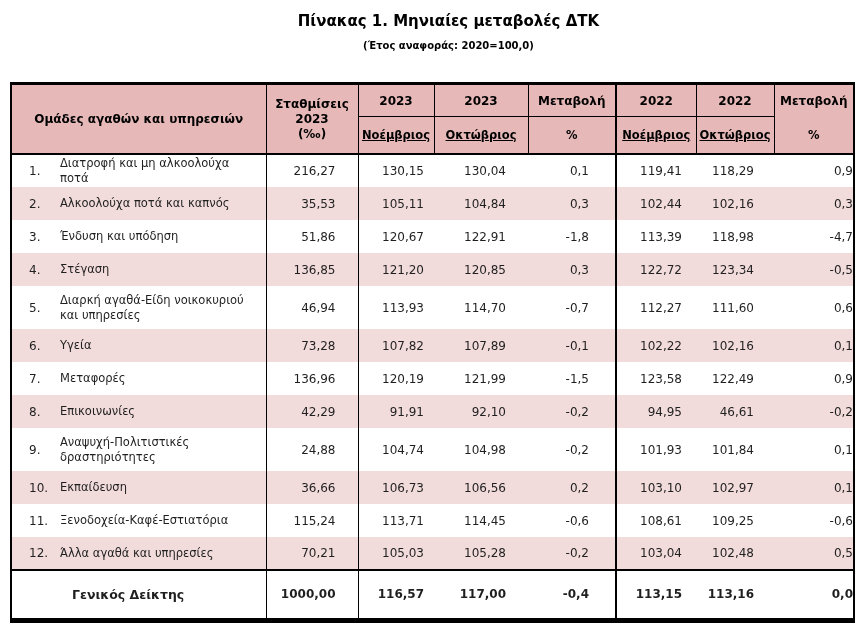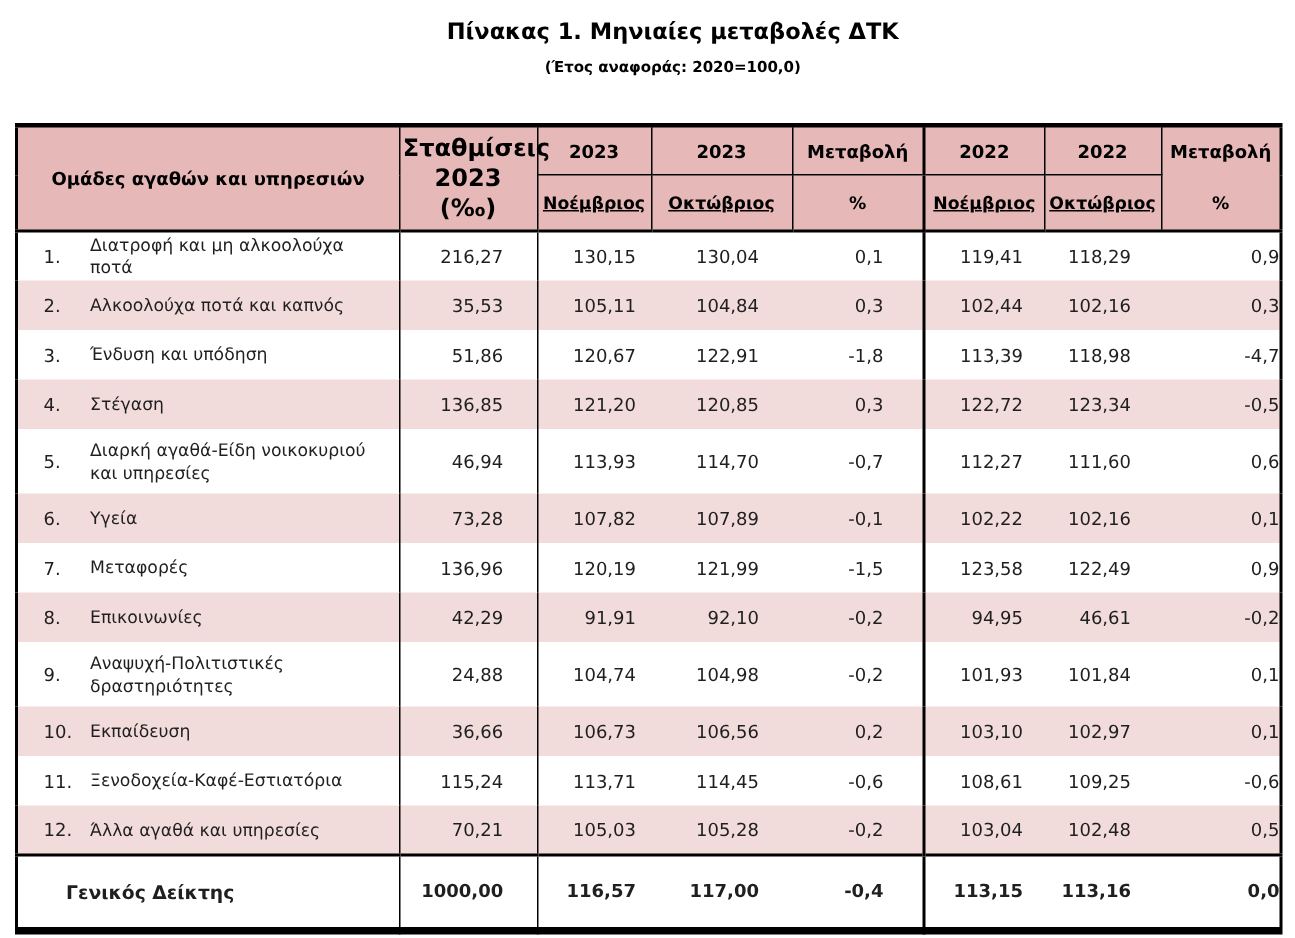--- a/index.html
+++ b/index.html
@@ -30,21 +30,21 @@
   col.c1{width:255px;} col.c2{width:92px;} col.c3{width:76px;} col.c4{width:94px;}
   col.c5{width:88px;}  col.c6{width:80px;} col.c7{width:78px;} col.c8{width:80px;}
 
   thead th{
     background:var(--header-bg);
     font-weight:bold;color:#000;text-align:center;vertical-align:middle;
     padding:0 2px;
   }
   tr.h1{height:32px;} tr.h2{height:36px;}
   thead th.groups{font-size:12px;}
-  thead th.weights{font-size:16px;white-space:pre-line;line-height:1.25;}
+  thead th.weights{font-size:12px;white-space:pre-line;line-height:1.25;}
   thead tr.h2 th{font-size:11.5px;}
   thead th .month{text-decoration:underline;}
 
   
   .vr{border-right:1.5px solid var(--border);}          
   .vrh{border-right:1.5px solid var(--border);}         
   .sep{border-right:2.5px solid var(--border);}         
   
   thead tr.h1 th.mid{border-bottom:1.5px solid var(--border);}
   thead th.hbot{border-bottom:2px solid var(--border);}
@@ -67,21 +67,21 @@
   td.c-w  {padding-right:22px;}
   td.c-n23{padding-right:10px;}
   td.c-o23{padding-right:22px;margin-top:48px;}
   td.c-c23{padding-right:26px;}
   td.c-n22{padding-right:14px;}
   td.c-o22{padding-right:20px;margin-top:48px;}
   td.c-c22{}
 
   tfoot tr{height:50px;background:#fff;}
   tfoot td{border-top:2px solid var(--border);vertical-align:middle;font-weight:bold;padding:0;}
-  tfoot td.f-name{padding-left:32px;font-size:12.5px;}
+  tfoot td.f-name{padding-left:60px;font-size:12.5px;}
 </style>
 </head>
 <body>
 
 <div class="page">
 
   <div class="titles">
     <div class="title">Πίνακας 1. Μηνιαίες μεταβολές ΔΤΚ</div>
     <div class="subtitle">(Έτος αναφοράς: 2020=100,0)</div>
   </div>

